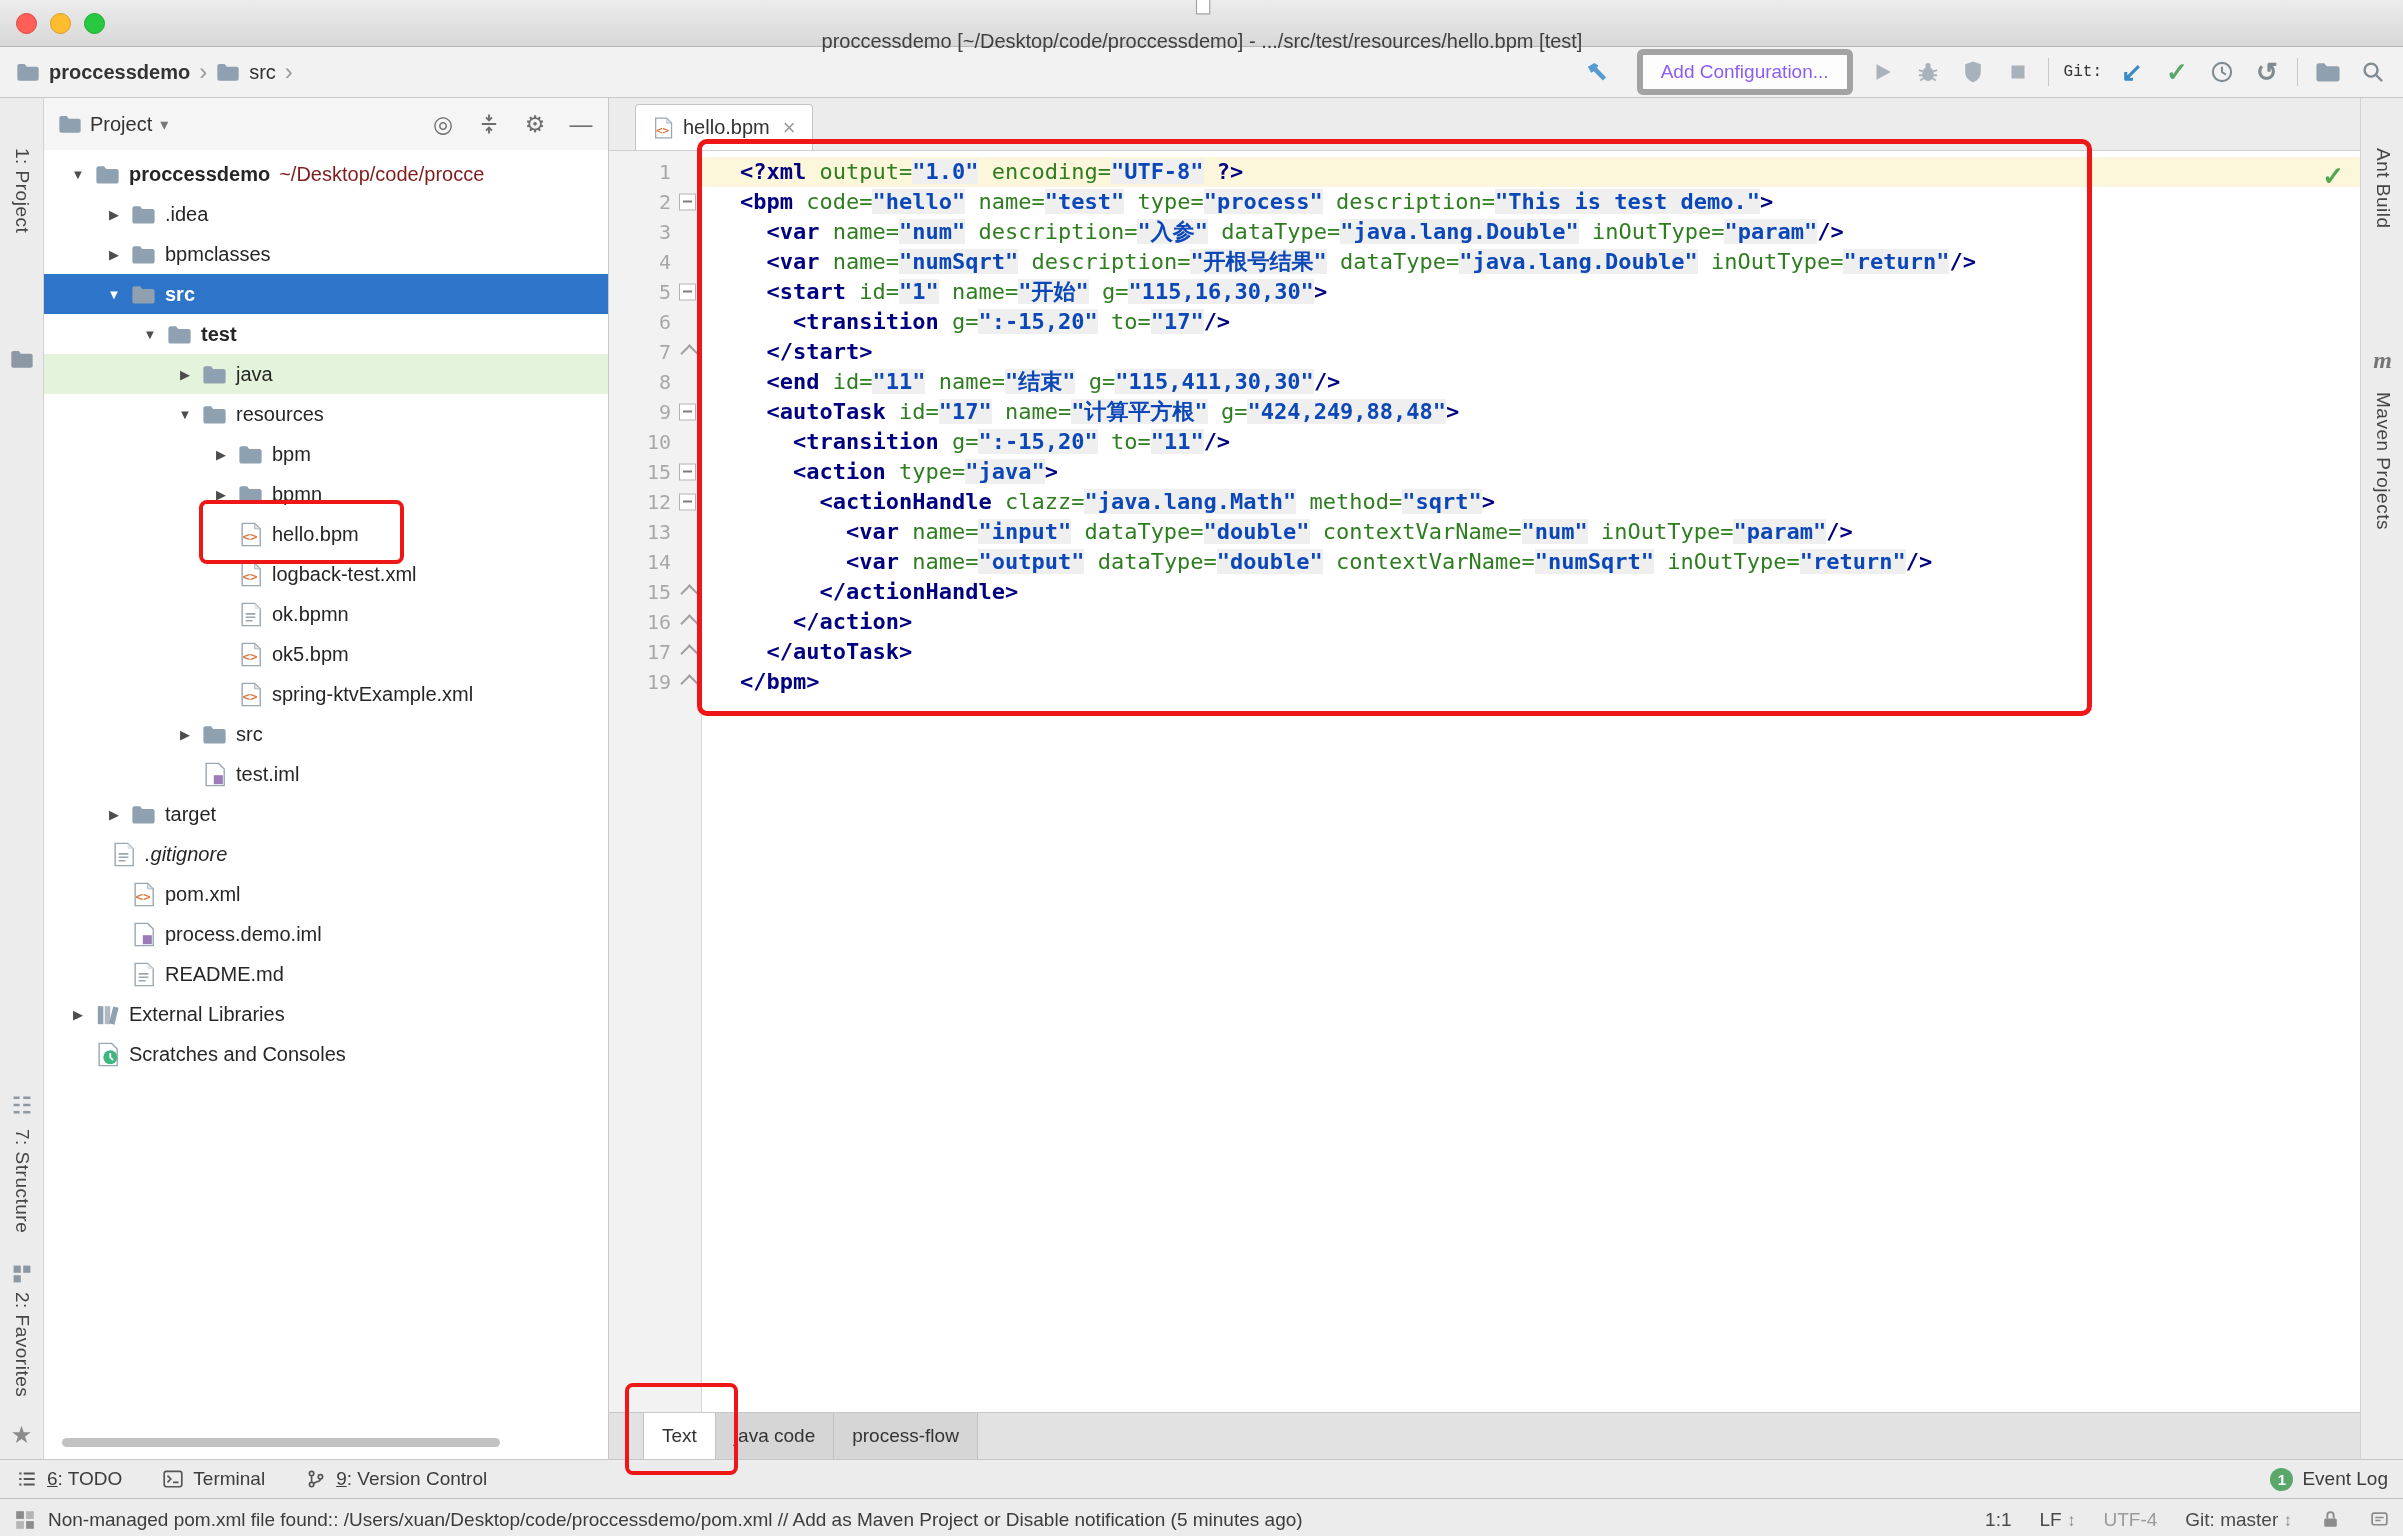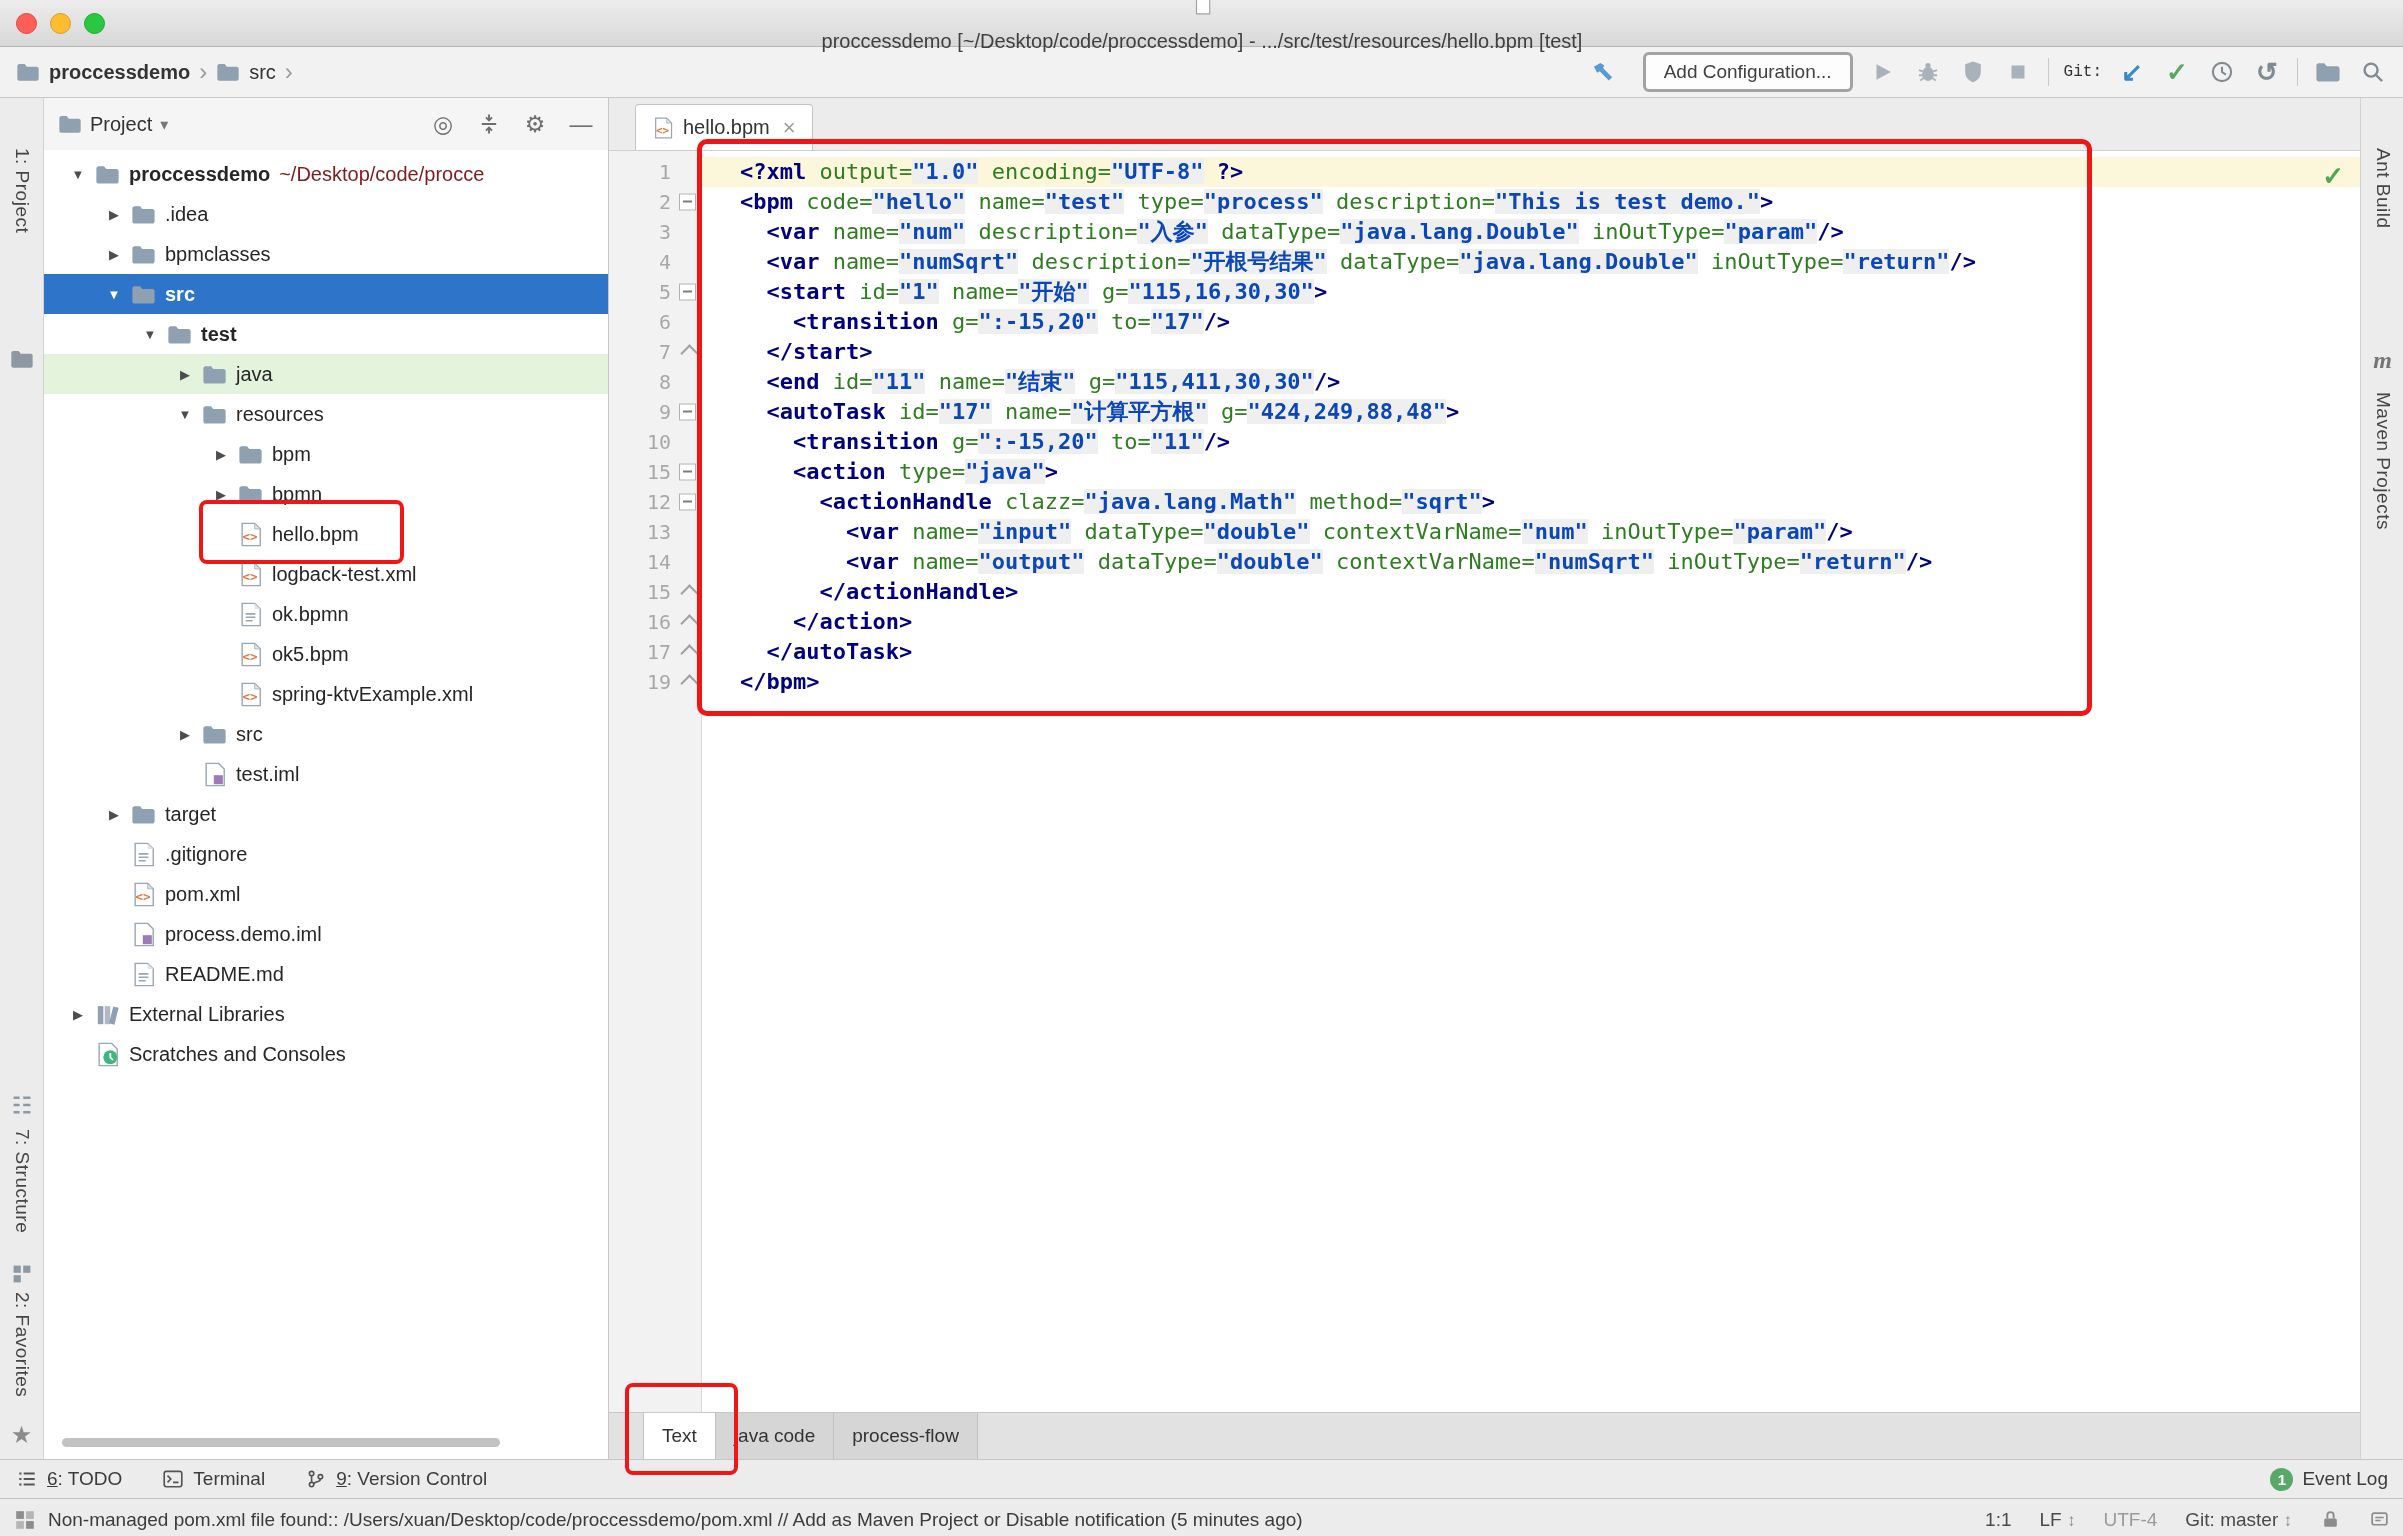--- a/index.html
+++ b/index.html
@@ -16,21 +16,21 @@
   .title-center{margin:0 auto;display:flex;align-items:center;gap:10px;font-size:20px;color:#3f3f3f;flex-direction:column;}
   .title-center svg{width:22px;height:22px;}
 
   
   .toolbar{height:50px;background:#f2f2f2;border-bottom:1px solid #c8c8c8;display:flex;align-items:center;padding:0 16px;}
   .breadcrumb{display:flex;align-items:center;gap:9px;font-size:20px;color:#333;}
   .crumb-icon svg{width:24px;height:24px;vertical-align:middle;}
   .crumb-chevron{color:#9a9a9a;font-size:24px;line-height:1;}
   .crumb-root{font-weight:bold;}
   .toolbar-right{margin-left:auto;display:flex;align-items:center;gap:15px;}
-  .btn-addconfig{height:34px;padding:0 18px;background:#fdfdfd;border:3px solid #a3a3a3;border-radius:6px;font-size:19px;color:#404040;display:flex;align-items:center;margin-left:10px;}
+  .btn-addconfig{height:34px;padding:0 18px;background:#fdfdfd;border:6px solid #a3a3a3;border-radius:6px;font-size:19px;color:#8b5cf6;display:flex;align-items:center;margin-left:10px;}
   .tbi{width:30px;height:30px;display:flex;align-items:center;justify-content:center;}
   .tbi svg{width:26px;height:26px;}
   .char-icon{font-size:26px;line-height:1;}
   .blue{color:#3b8ac4;font-weight:bold;}
   .greenc{color:#59a869;font-weight:bold;}
   .grayc{color:#7f8b91;font-weight:bold;}
   .git-label{font-size:16px;color:#333;font-family:Liberation Mono, monospace;}
   .separator{width:1px;height:28px;background:#c9c9c9;}
 
   
@@ -398,21 +398,21 @@
           </div>
           <div class="tree-row" style="padding-left: 56px;">
             <span class="tree-arrow">▶</span>
             <span class="tree-icon">
               <svg viewBox="0 0 18 18">
                 <path d="M1 4.5C1 3.7 1.7 3 2.5 3h4l1.6 2h7.4c.8 0 1.5.7 1.5 1.5V14c0 .8-.7 1.5-1.5 1.5h-13C1.7 15.5 1 14.8 1 14V4.5z" fill="#8fa0b0"></path>
               </svg>
             </span>
             <span class="tree-label">target</span>
           </div>
-          <div class="tree-row" style="padding-left: 56px;">
+          <div class="tree-row" style="padding-left: 36px; font-style: italic;">
             <span class="tree-arrow"></span>
             <span class="tree-icon">
               <svg viewBox="0 0 18 18">
                 <path d="M3 1h9l4 4v12H3z" fill="#fff" stroke="#9aa7b0"></path>
                 <path d="M12 1l4 4h-4z" fill="#dde3e8"></path>
                 <path d="M5.5 8.5h7M5.5 11h7M5.5 13.5h5" stroke="#9aa7b0" stroke-width="1.2"></path>
               </svg>
             </span>
             <span class="tree-label">.gitignore</span>
           </div>

